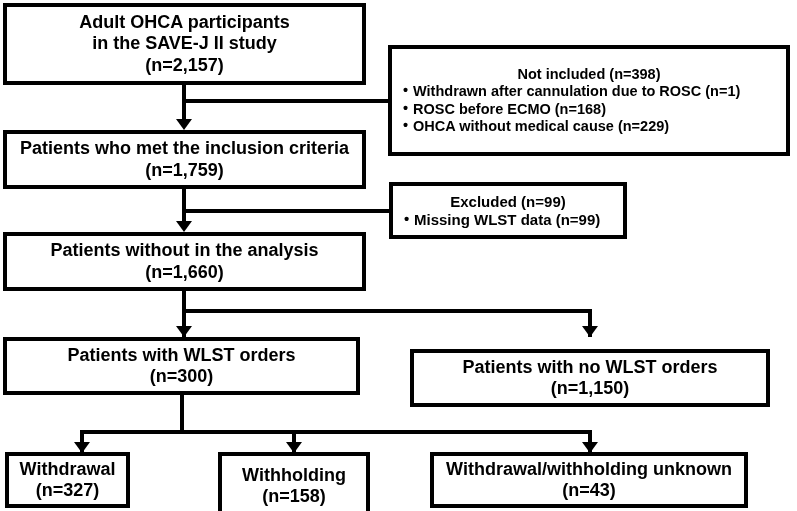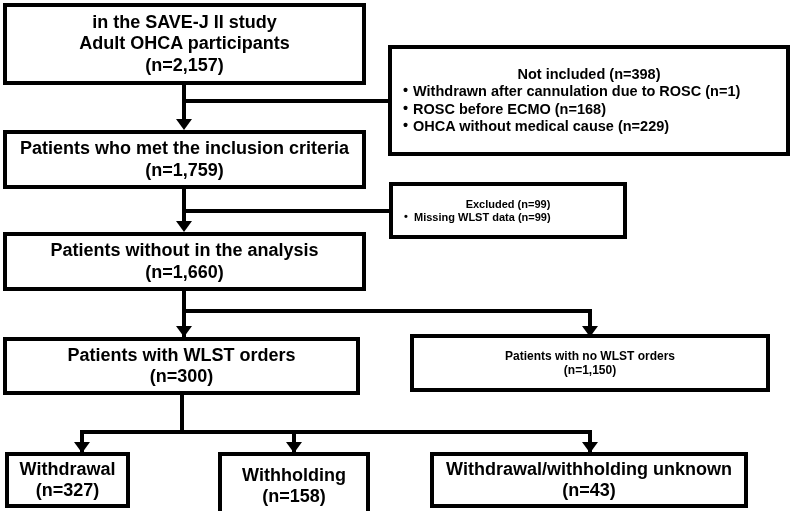--- a/index.html
+++ b/index.html
@@ -84,57 +84,57 @@
     border-top: 11px solid #000000;
     z-index: 1;
   }
 </style>
 </head>
 <body>
 
 <div id="canvas">
 
   <div class="box" style="left:3px; top:3px; width:363px; height:82px; font-size:18px;">
+    <span class="ln">Adult OHCA participants</span>
     <span class="ln">in the SAVE-J II study</span>
-    <span class="ln">Adult OHCA participants</span>
     <span class="ln">(n=2,157)</span>
   </div>
 
   <div class="box align-left" style="left:388px; top:45px; width:402px; height:111px; font-size:14.5px; padding:3px 5px;">
     <span class="ln hdr">Not included (n=398)</span>
     <span class="bullets">
       <span class="ln">Withdrawn after cannulation due to ROSC (n=1)</span>
       <span class="ln">ROSC before ECMO (n=168)</span>
       <span class="ln">OHCA without medical cause (n=229)</span>
     </span>
   </div>
 
   <div class="box" style="left:3px; top:130px; width:363px; height:59px; font-size:18px;">
     <span class="ln">Patients who met the inclusion criteria</span>
     <span class="ln">(n=1,759)</span>
   </div>
 
-  <div class="box align-left" style="left:389px; top:182px; width:238px; height:57px; font-size:11px; padding:17px 5px;">
+  <div class="box align-left" style="left:389px; top:182px; width:238px; height:57px; font-size:15px; padding:17px 5px;">
     <span class="ln hdr">Excluded (n=99)</span>
     <span class="bullets">
       <span class="ln">Missing WLST data (n=99)</span>
     </span>
   </div>
 
   <div class="box" style="left:3px; top:232px; width:363px; height:59px; font-size:18px;">
     <span class="ln">Patients without in the analysis</span>
     <span class="ln">(n=1,660)</span>
   </div>
 
   <div class="box" style="left:3px; top:337px; width:357px; height:58px; font-size:18px;">
     <span class="ln">Patients with WLST orders</span>
     <span class="ln">(n=300)</span>
   </div>
 
-  <div class="box" style="left:410px; top:334px; width:360px; height:58px; font-size:12px;">
+  <div class="box" style="left:410px; top:349px; width:360px; height:58px; font-size:18px;">
     <span class="ln">Patients with no WLST orders</span>
     <span class="ln">(n=1,150)</span>
   </div>
 
   <div class="box" style="left:5px; top:452px; width:125px; height:56px; font-size:18px;">
     <span class="ln">Withdrawal</span>
     <span class="ln">(n=327)</span>
   </div>
 
   <div class="box" style="left:218px; top:452px; width:152px; height:68px; font-size:18px;">

